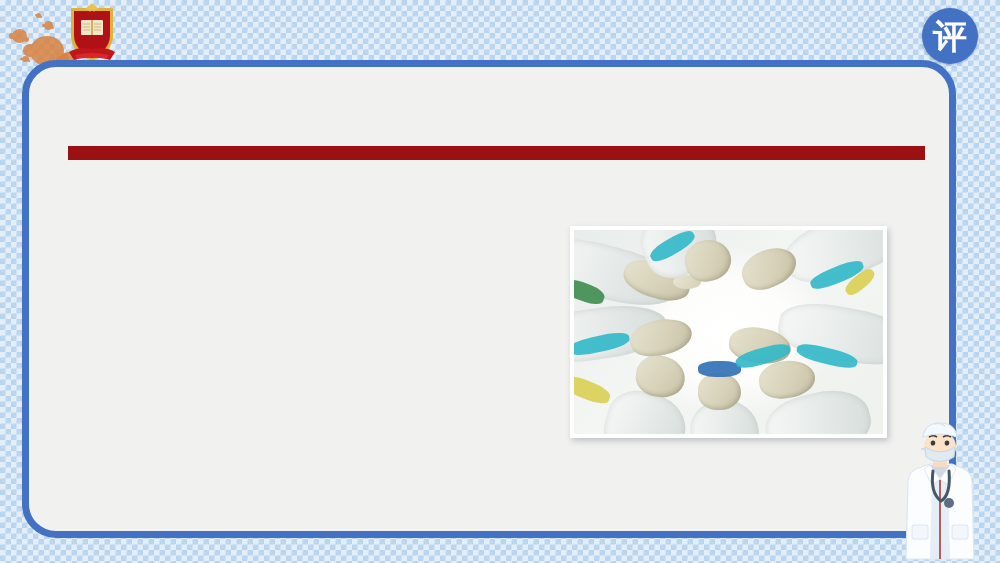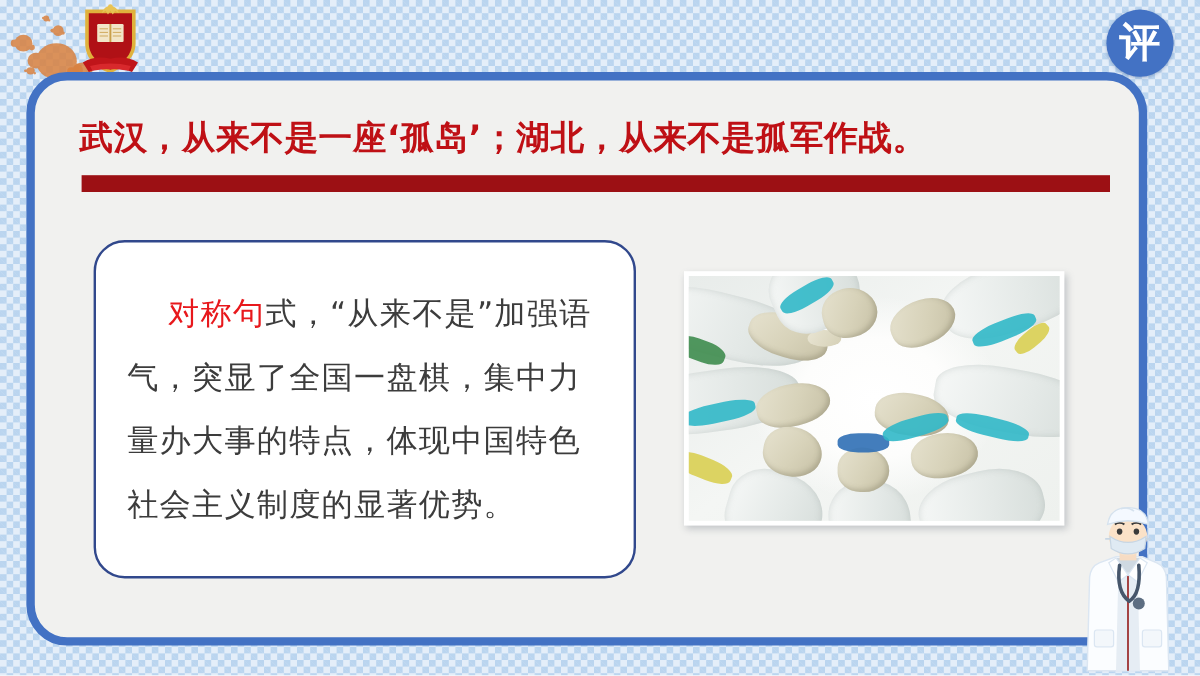--- a/index.html
+++ b/index.html
@@ -249,28 +249,22 @@
       <path d="M10 53 q17 -4 34 0 l-2 4 q-15 -3 -30 0 Z" fill="#d8282c"></path>
     </svg>
   </div>
 
   <div id="badge">
     <span id="badge-label">评</span>
   </div>
 
   <div id="card"></div>
 
-  <div id="title">武汉，从来不是一座‘孤岛’；湖北，从来不是孤军作战。</div>
   <div id="title-rule"></div>
 
-  <div id="textbox">
-    <div id="body-text">
-      <span class="hl">对称句</span><span>式，“从来不是”加强语气，突显了全国一盘棋，集中力量办大事的特点，体现中国特色社会主义制度的显著优势。</span>
-    </div>
-  </div>
 
   <div id="photo-frame">
     <div id="photo">
 
       <div class="arm" style="left:-12%;top:8%;width:46%;height:26%;transform:rotate(14deg);"></div>
       <div class="glove" style="left:16%;top:16%;width:22%;height:17%;transform:rotate(18deg);"></div>
       <div class="thumb" style="left:32%;top:22%;width:9%;height:7%;"></div>
       <div class="teal green" style="left:-4%;top:26%;width:14%;height:9%;transform:rotate(20deg);"></div>
 
       <div class="arm" style="left:22%;top:-10%;width:24%;height:32%;transform:rotate(-24deg);"></div>

